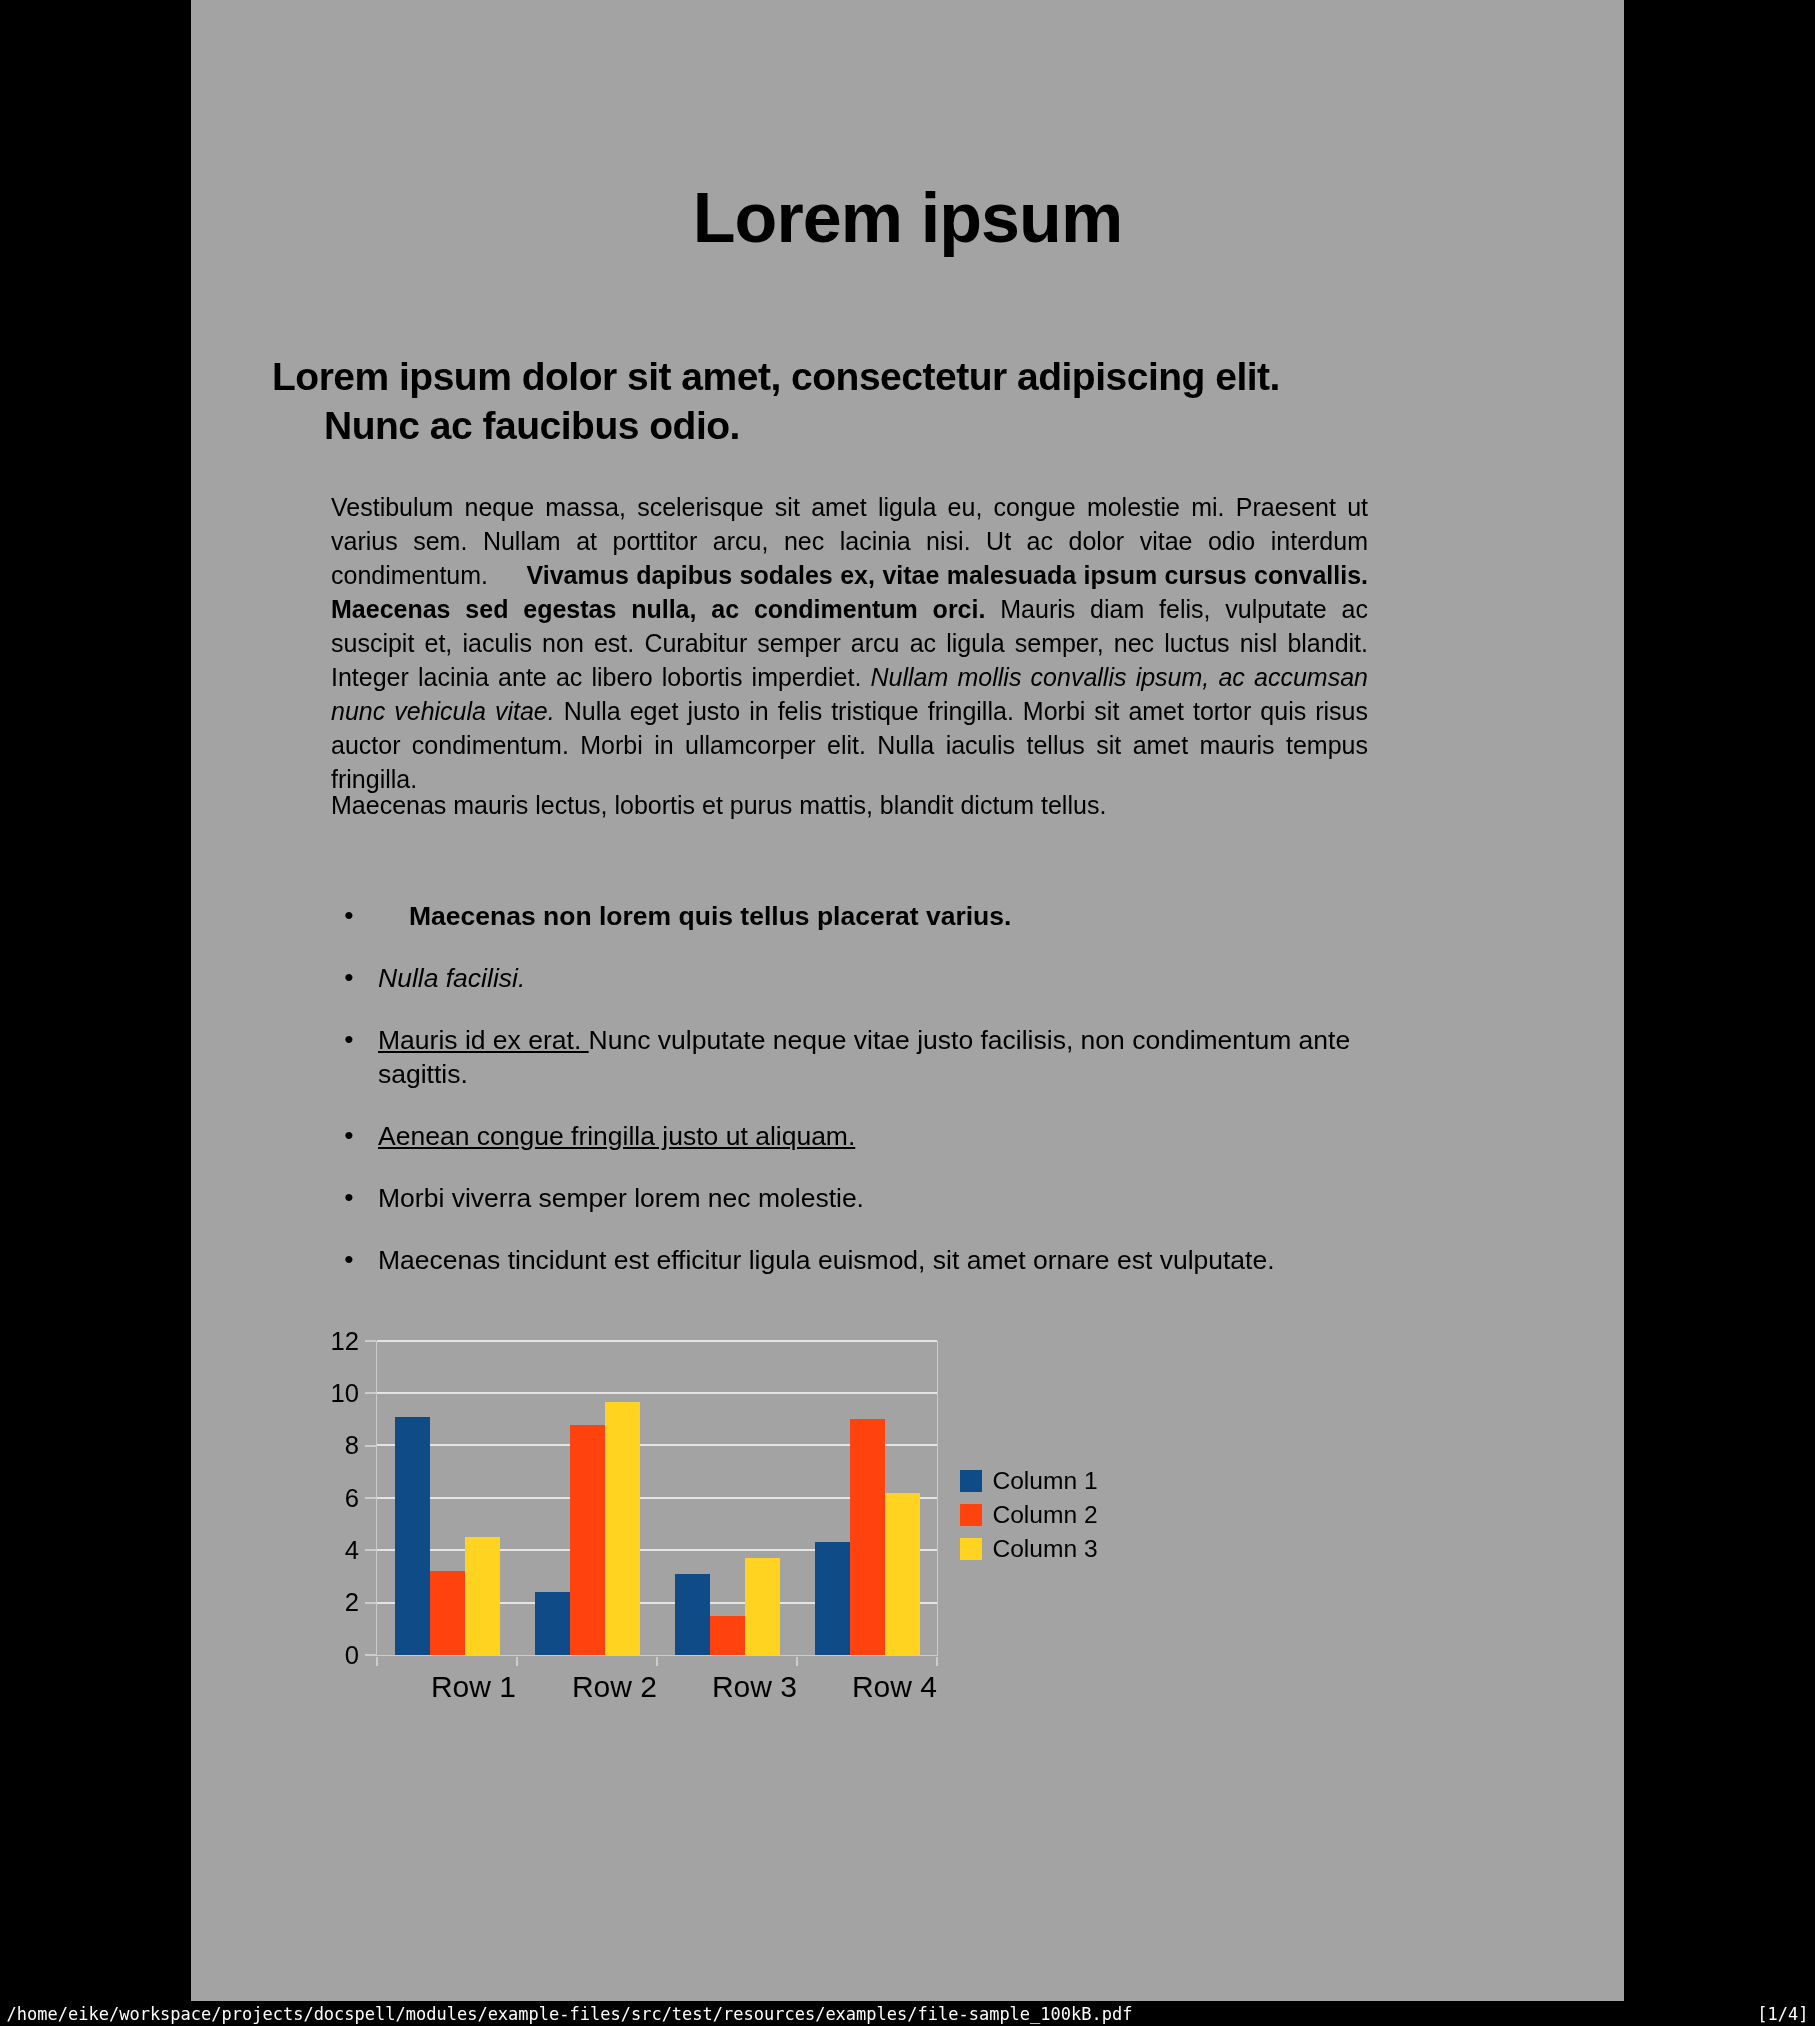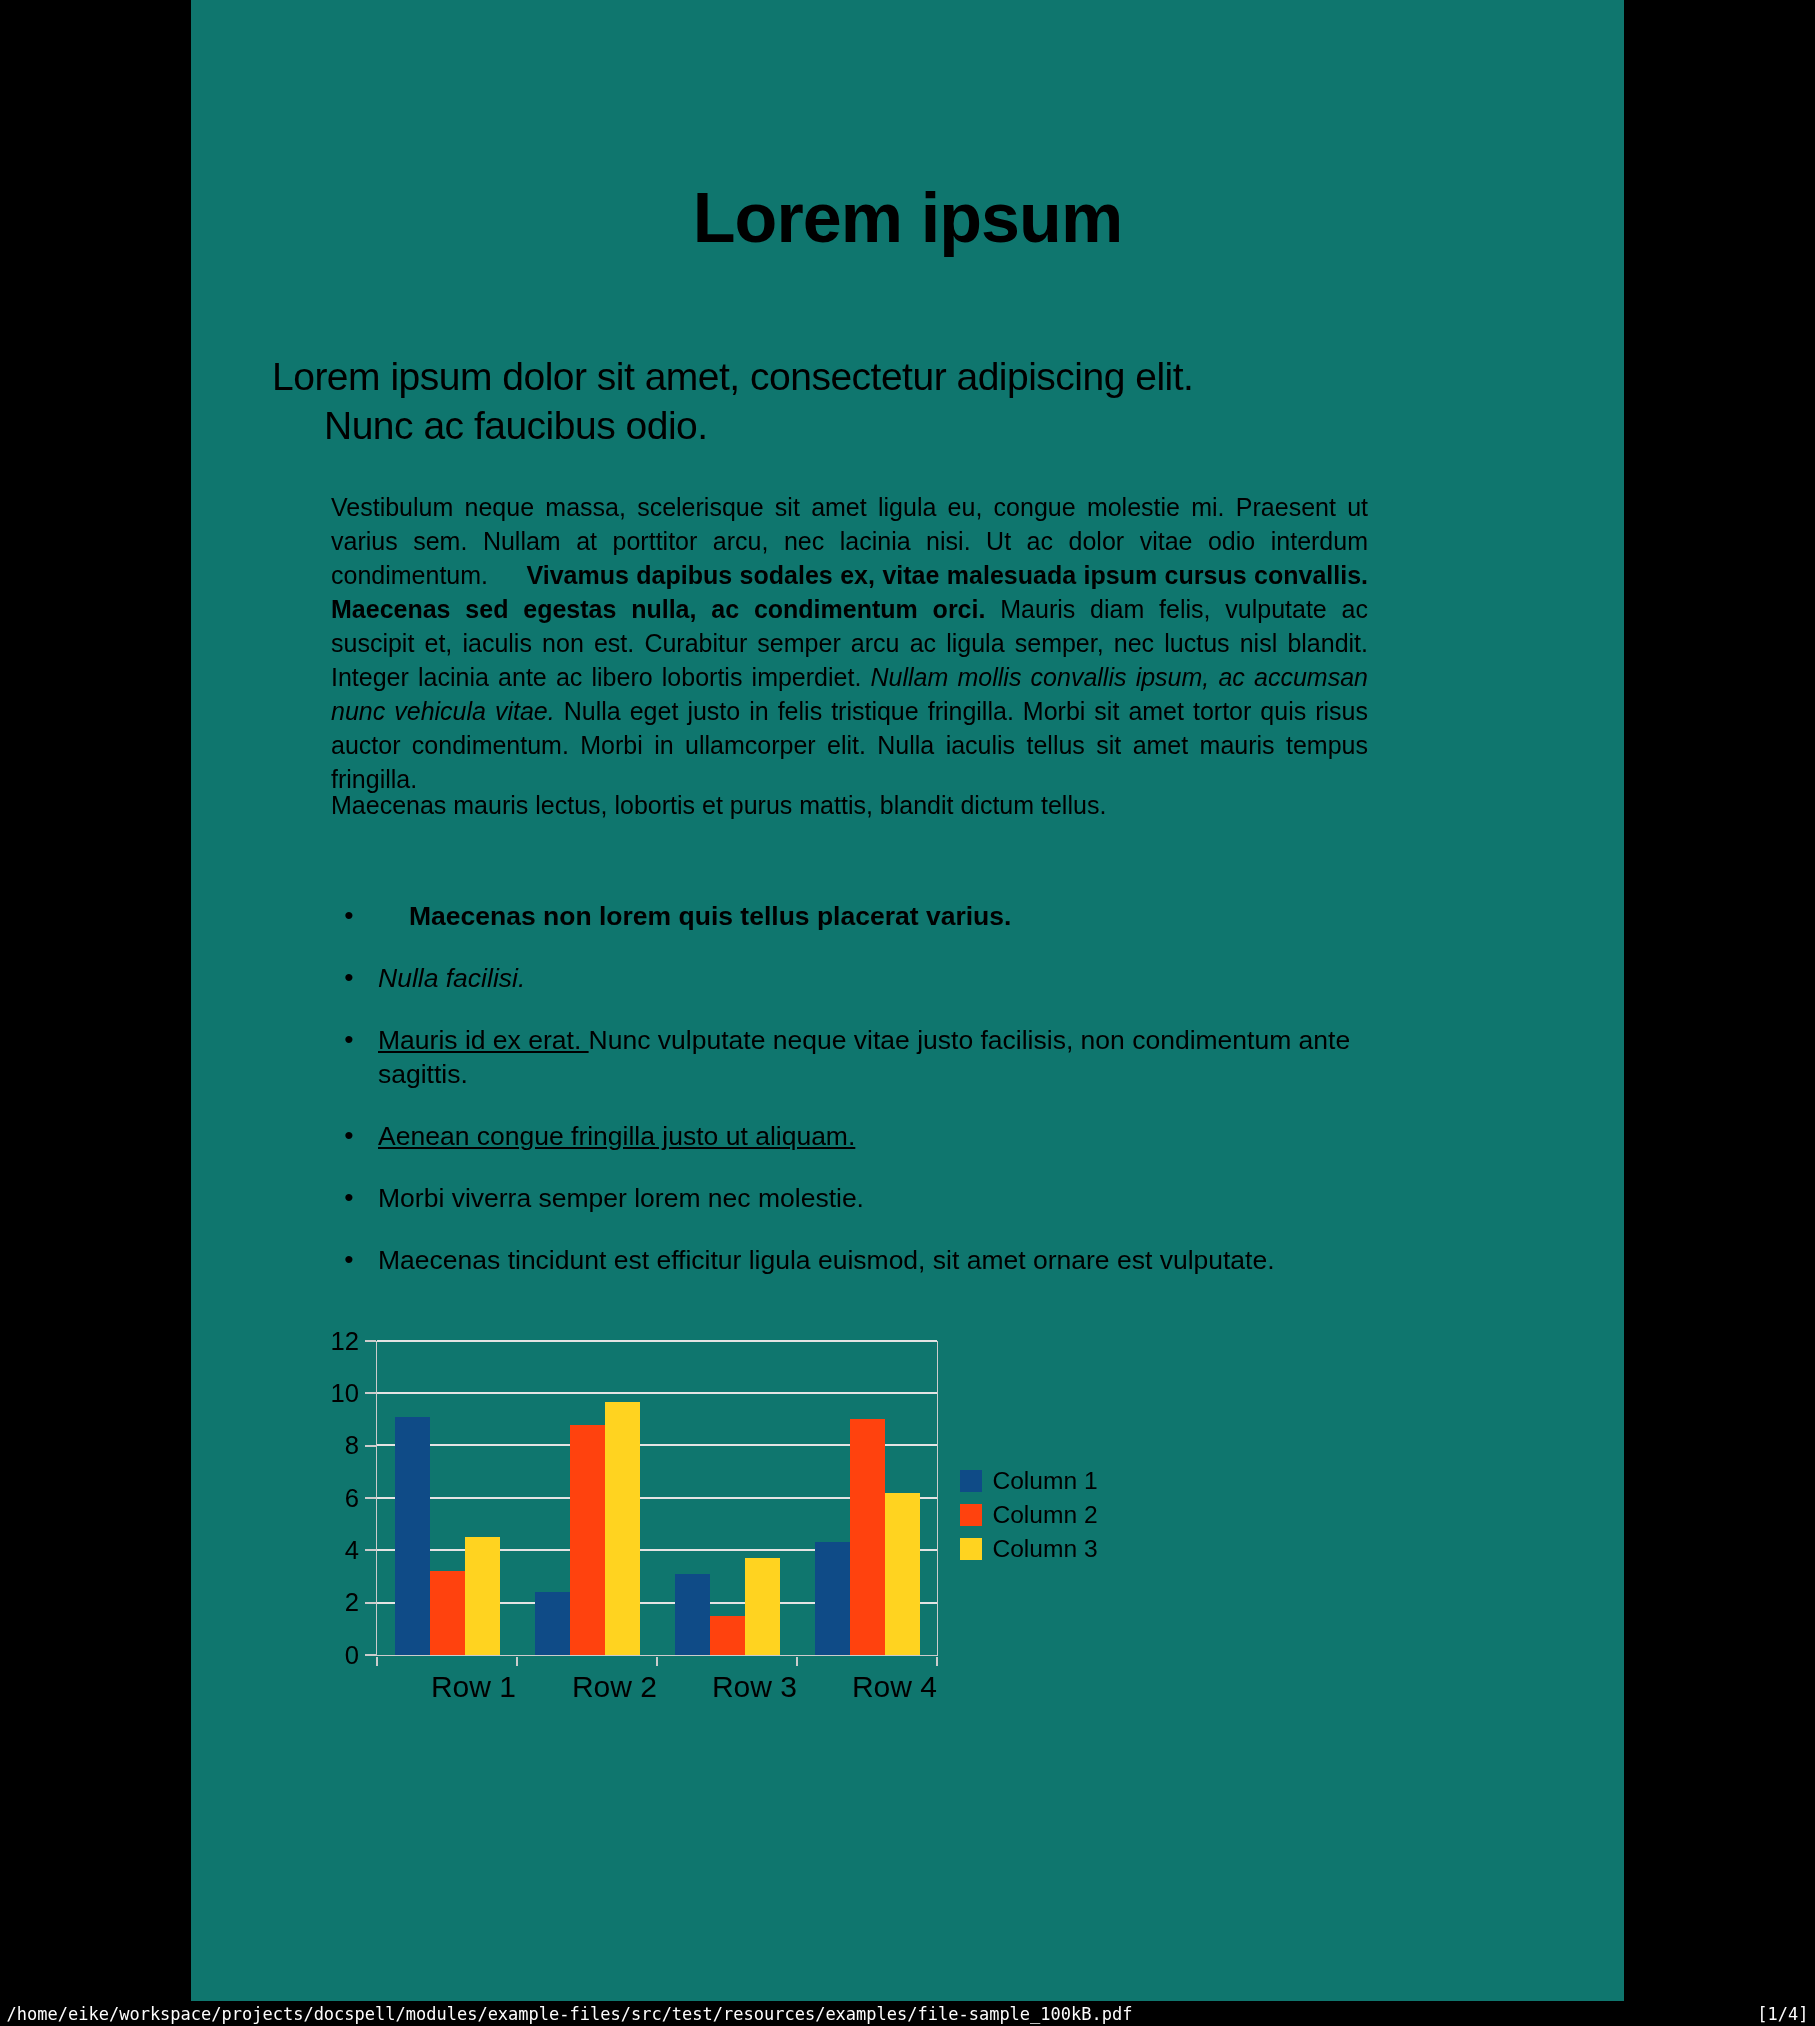--- a/index.html
+++ b/index.html
@@ -6,30 +6,30 @@
   body {
     width:1815px; height:2026px;
     background:#000;
     overflow:hidden;
     position:relative;
     font-family:"Liberation Sans", sans-serif;
   }
   .page {
     position:absolute; left:191px; top:0;
     width:1433px; height:2001px;
-    background:#0f766e; color:#000;
+    background:#a3a3a3; color:#000;
   }
   .doc-title {
     position:absolute; top:178px; left:0; width:100%;
     text-align:center;
     font-size:70px; font-weight:bold; letter-spacing:-0.9px;
   }
   .doc-heading {
     position:absolute; top:352px; left:81px; width:1107px;
-    font-size:39px; font-weight:normal; line-height:49px;
+    font-size:39px; font-weight:bold; line-height:49px;
     letter-spacing:-0.5px;
   }
   .doc-heading .hl2 { padding-left:52px; }
   .para {
     position:absolute; left:140px; width:1037px;
     font-size:25px; line-height:34px;
     text-align:justify;
   }
   #para1 { top:490px; }
   #para2 { top:788px; text-align:left; }

